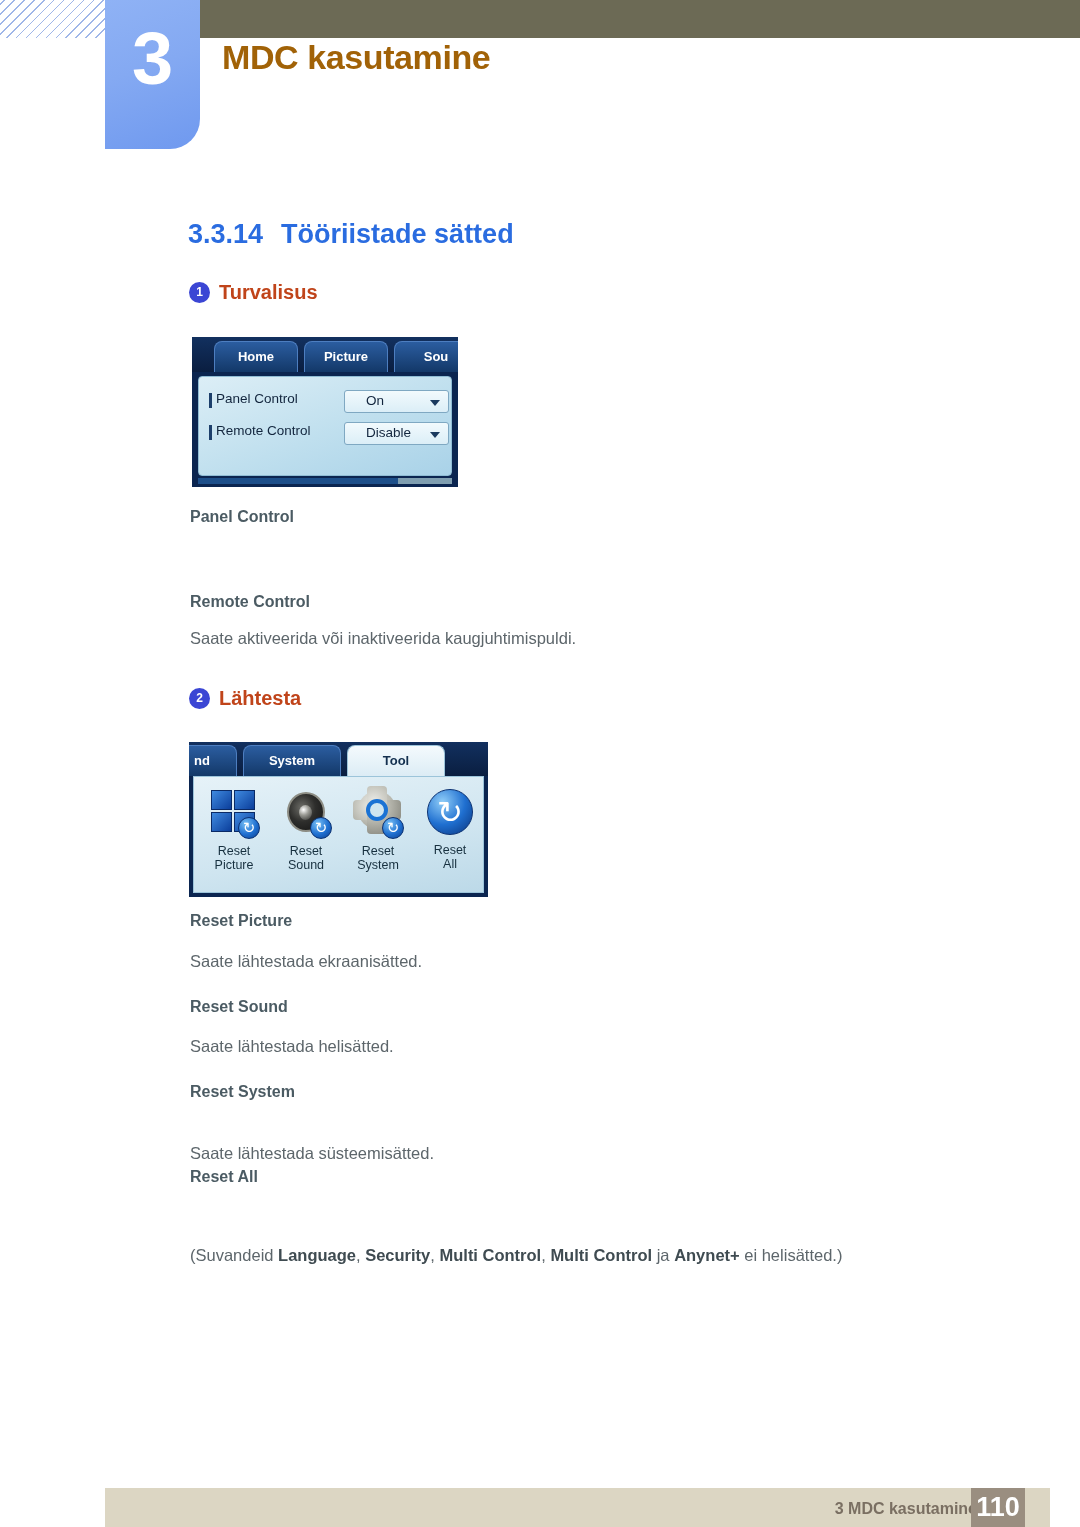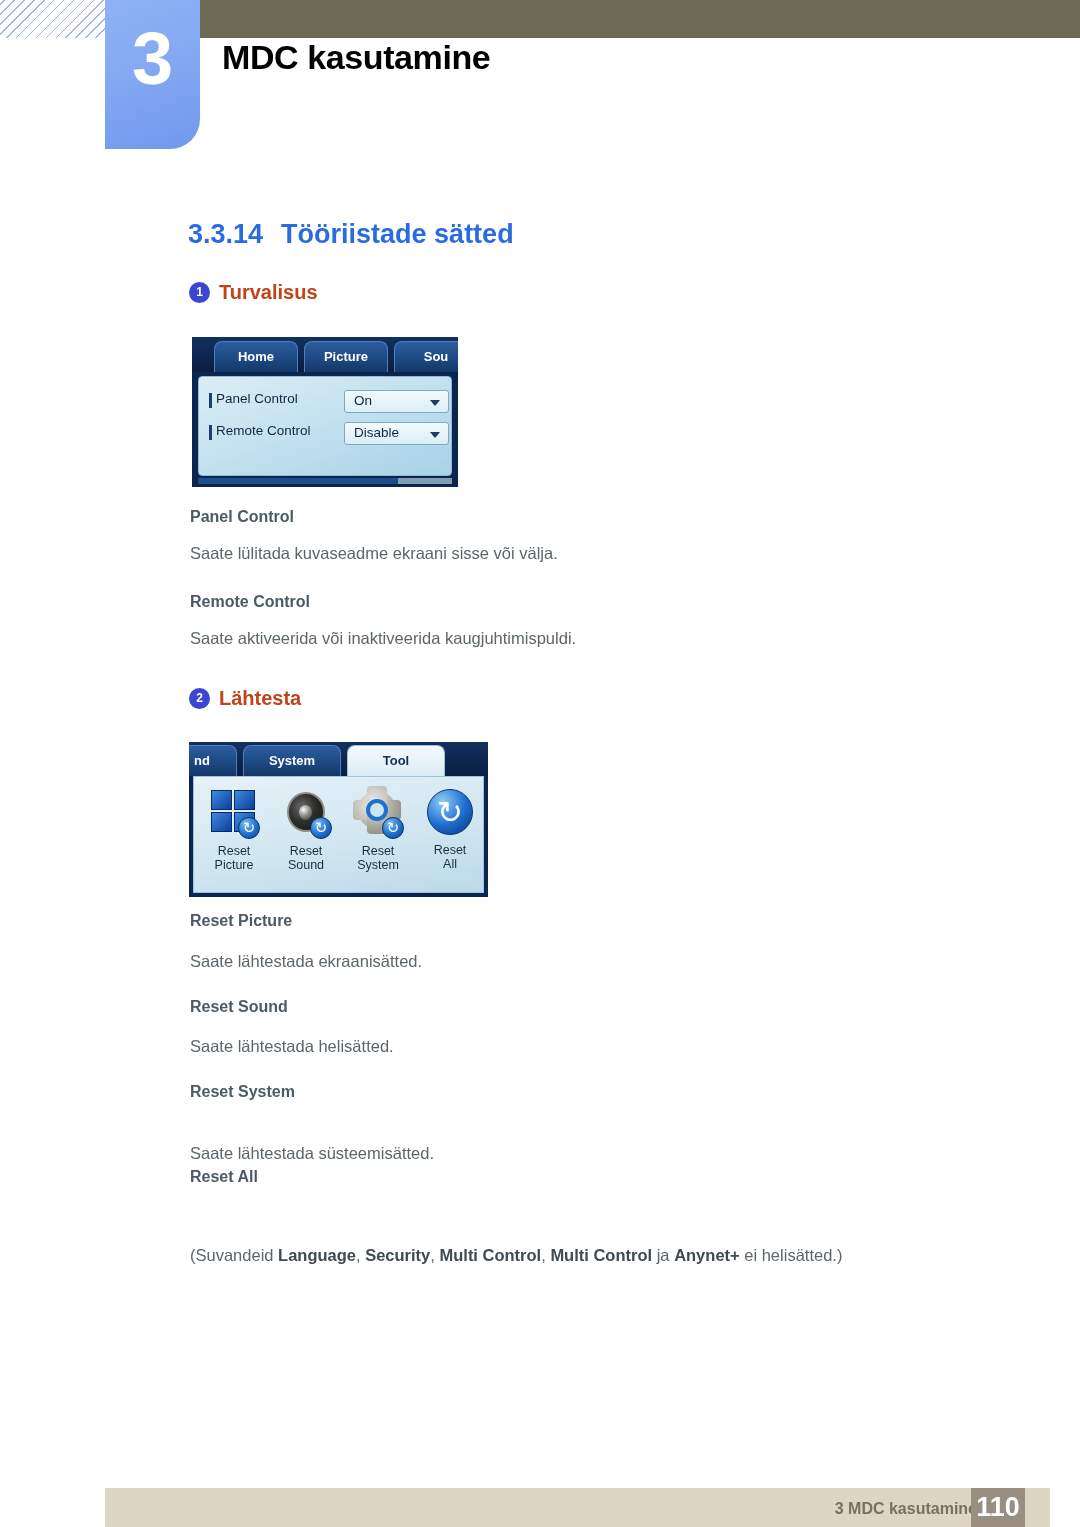--- a/index.html
+++ b/index.html
@@ -29,21 +29,21 @@
     background: linear-gradient(160deg, #8fb2f5 0%, #84a9f2 45%, #6f99ef 100%);
     border-bottom-right-radius: 30px;
   }
   .chapter-num {
     position: absolute; left: 0; top: 22px; width: 95px;
     text-align: center;
     font-size: 74px; font-weight: bold; color: #ffffff; line-height: 1;
   }
   .chapter-title {
     position: absolute; left: 222px; top: 38px;
-    font-size: 34px; font-weight: bold; color: #000000;
+    font-size: 34px; font-weight: bold; color: #a16207;
     letter-spacing: -0.4px;
   }
 
   .sec-head {
     position: absolute; left: 188px; top: 219px;
     font-size: 27px; font-weight: bold; color: #2a6ce0;
   }
   .sec-head .num { margin-right: 18px; }
 
   .callout {
@@ -107,21 +107,21 @@
   .s1-rowlabel {
     position: absolute; left: 7px; top: 1px;
     font-size: 13.5px; color: #12253d; white-space: nowrap;
   }
   .s1-select {
     position: absolute; left: 135px; width: 105px; height: 23px;
     background: linear-gradient(#f2fafd, #dbeef7);
     border: 1px solid #7fa8c2; border-radius: 3px;
   }
   .s1-select .val {
-    position: absolute; left: 9px; top: 2px;
+    position: absolute; left: 21px; top: 2px;
     font-size: 13.5px; color: #12253d;
   }
   .s1-select .arrow {
     position: absolute; right: 8px; top: 9px;
     width: 0; height: 0; border-left: 5px solid transparent;
     border-right: 5px solid transparent; border-top: 6px solid #1b3a5e;
   }
   .s1-scroll {
     position: absolute; left: 6px; bottom: 3px; width: 254px; height: 6px;
     background: #7f9eb0;
@@ -301,21 +301,20 @@
           <span class="arrow"></span>
         </span>
       </div>
     </div>
     <div class="s1-scroll">
         <i></i>
       </div>
   </div>
 
   <div class="sub-head" style="top:508px">Panel Control</div>
-  <div class="body-text" style="top:544px">Saate lülitada kuvaseadme ekraani sisse või välja.</div>
 
   <div class="sub-head" style="top:593px">Remote Control</div>
   <div class="body-text" style="top:629px">Saate aktiveerida või inaktiveerida kaugjuhtimispuldi.</div>
 
   <div class="callout callout-2">
     <span class="badge">2</span>
     <span class="callout-label">Lähtesta</span>
   </div>
 
   <div class="shot2">

